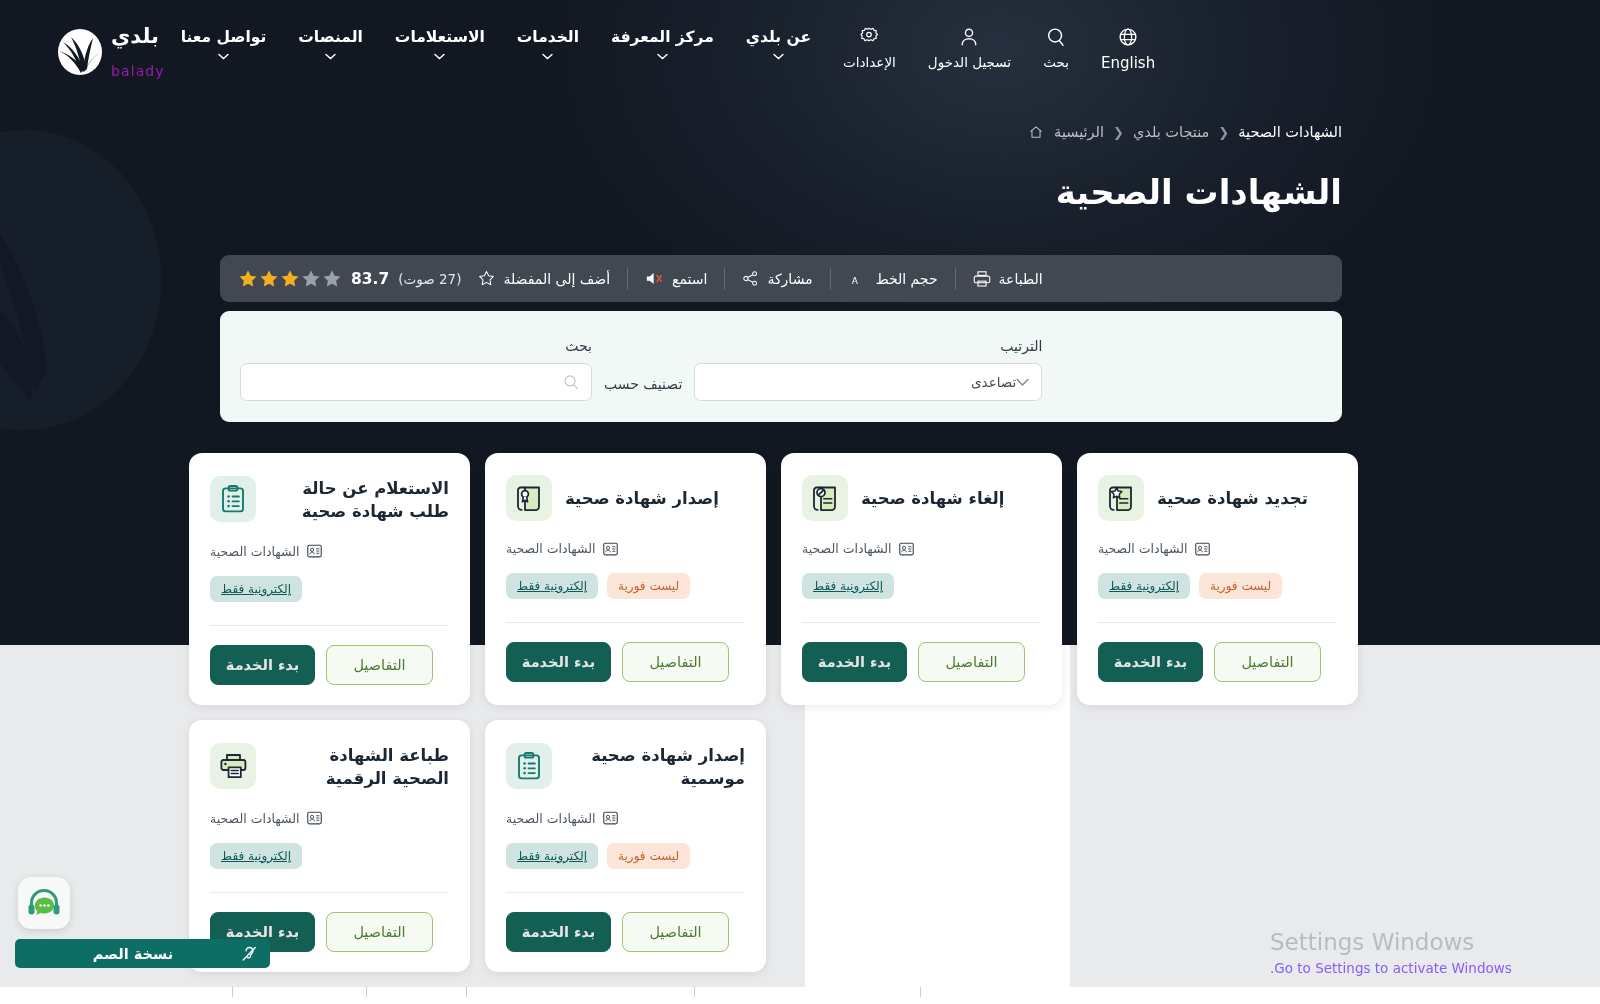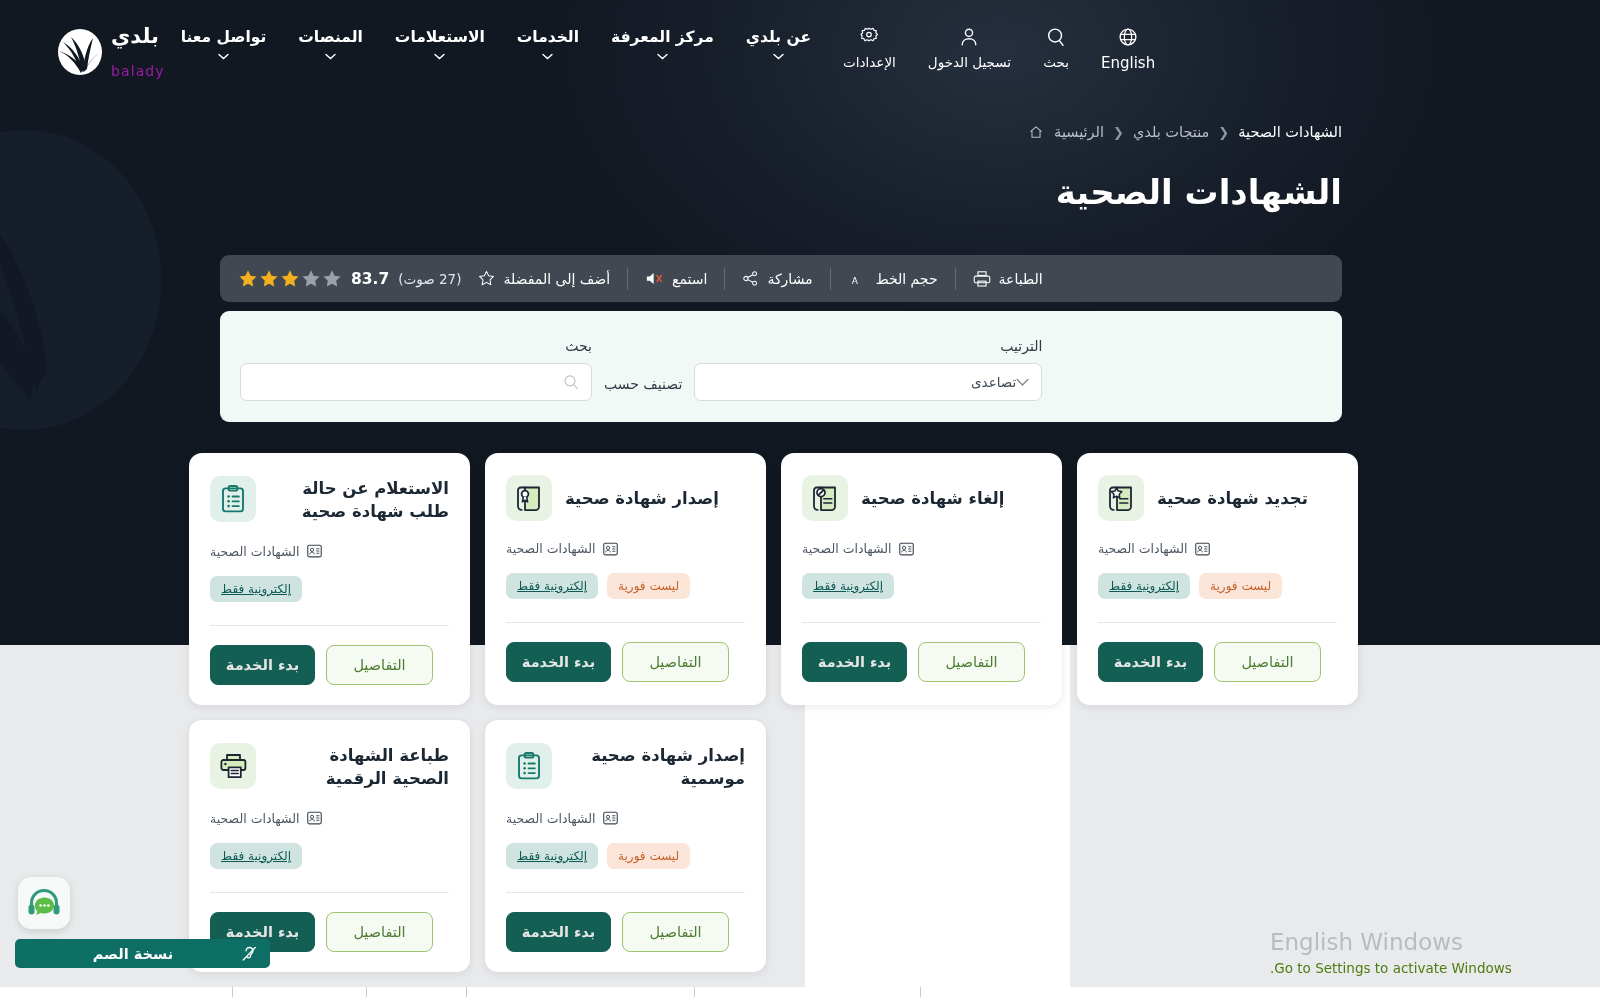--- a/index.html
+++ b/index.html
@@ -175,21 +175,21 @@
   .a11y-bar {
     position: absolute; left: 15px; top: 939px; width: 255px; height: 29px;
     background: #0c6e64; border-radius: 5px; z-index: 20; cursor: pointer;
     display: flex; flex-direction: row-reverse; align-items: center; padding: 0 11px;
   }
   .a11y-bar .lbl { flex: 1; text-align: center; color: #fff; font-size: 14.5px; font-weight: 700; }
 
   
   .winmark { position: absolute; left: 1270px; top: 928px; z-index: 15; text-align: left; }
   .winmark .l1 { font-size: 23px; color: #b9bcbf; font-weight: 400; line-height: 1.25; }
-  .winmark .l2 { font-size: 13.5px; color: #4d7c0f; margin-top: 3px; }
+  .winmark .l2 { font-size: 13.5px; color: #8b5cf6; margin-top: 3px; }
 
   
   .taskbar { position: absolute; left: 0; top: 987px; width: 1600px; height: 17px; background: #ffffff; z-index: 30; }
   .tb-tick { position: absolute; top: 0; width: 1px; height: 10px; background: #c9cdd2; }
   .scroll-shade { position: absolute; left: 805px; top: 645px; width: 265px; height: 342px; background: #ffffff; z-index: 1; }
 </style>
 </head>
 <body>
 
 <div class="hero">
@@ -602,21 +602,21 @@
     </div>
     <div class="card-sep"></div>
     <div class="card-btns">
       <button class="btn btn-start">بدء الخدمة</button>
       <button class="btn btn-details">التفاصيل</button>
     </div>
   </div>
 </div>
 
 <div class="winmark">
-  <div class="l1">English Windows</div>
+  <div class="l1">Settings Windows</div>
   <div class="l2">Go to Settings to activate Windows.</div>
 </div>
 
 <div class="a11y-fab">
   <svg width="38" height="38" viewBox="0 0 38 38">
     <path d="M6.5 23.5V19a12.5 12.5 0 0125 0v4.5" fill="none" stroke="#2f9a7c" stroke-width="3" stroke-linecap="round"></path>
     <rect x="3.5" y="20.5" width="6" height="10" rx="3" fill="#2f9a7c"></rect>
     <rect x="28.5" y="20.5" width="6" height="10" rx="3" fill="#2f9a7c"></rect>
     <path d="M19.5 13.5c5.3 0 9.6 3.6 9.6 8s-4.3 8-9.6 8c-1.3 0-2.6-.2-3.7-.6l-4.6 2.1 1.2-3.6c-1.6-1.5-2.5-3.5-2.5-5.9 0-4.4 4.3-8 9.6-8z" fill="#5bbd45"></path>
     <circle cx="15.6" cy="21.5" r="1.3" fill="#fff"></circle>

